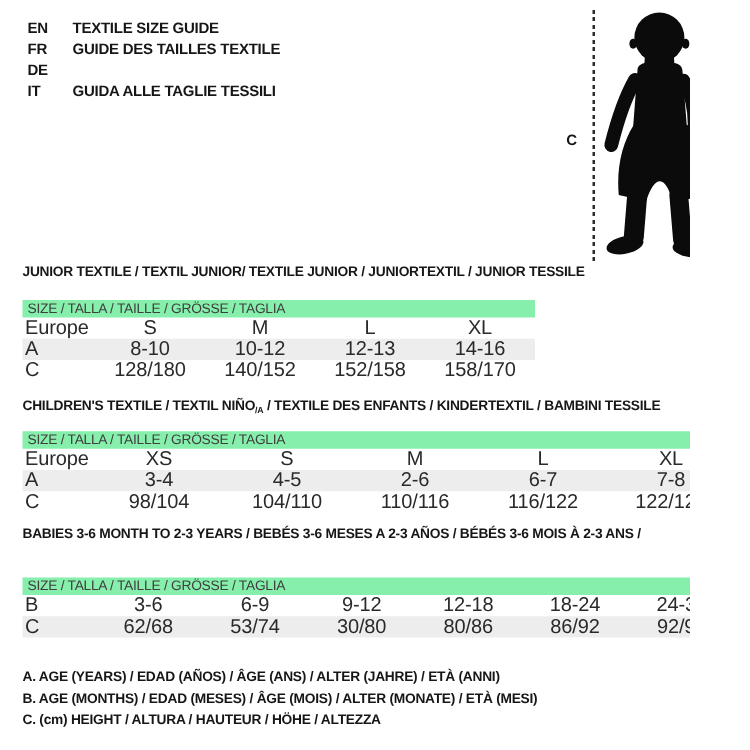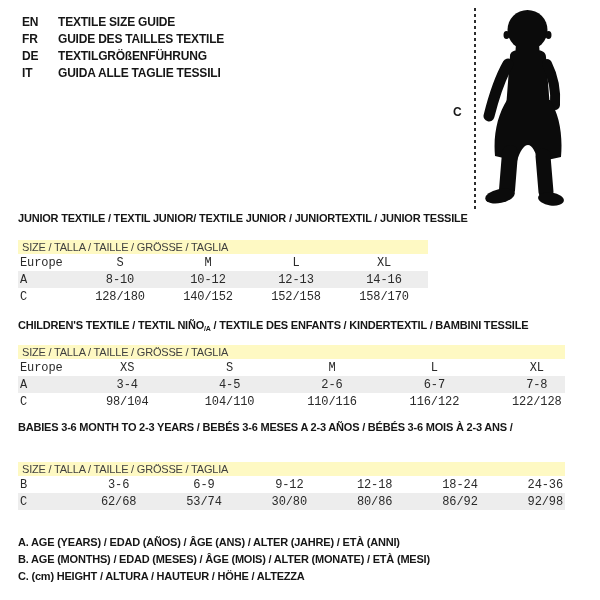--- a/index.html
+++ b/index.html
@@ -1,19 +1,19 @@
 <!DOCTYPE html>
 <html><head>
 <meta charset="utf-8">
 <style>
   html,body { margin:0; padding:0; }
   body { font-family: "Liberation Sans", sans-serif; background:#ffffff; }
   #canvas {
     position:relative; width:552px; height:600px; background:#ffffff;
-    overflow:hidden; color:#1c1c1c;padding-left:13px;
+    overflow:hidden; color:#1c1c1c;
   }
 
   
   .lang-block { position:absolute; left:22px; top:13px; }
   .lang-row { display:grid; grid-template-columns:36px auto; height:17px; align-items:center; }
   .lang-code, .lang-text {
     font-size:12px; font-weight:bold; letter-spacing:-0.2px; white-space:nowrap; color:#161616;
   }
 
   
@@ -26,27 +26,27 @@
   }
   .baby-svg { position:absolute; left:480px; top:8px; }
 
   
   .sec-title {
     position:absolute; left:18px; font-size:11px; font-weight:bold;
     letter-spacing:-0.2px; white-space:nowrap; color:#161616;
   }
   .sec-title .subA { font-size:7px; vertical-align:-2px; }
   .size-bar {
-    position:absolute; left:18px; height:14px; background:#fef9c3;
+    position:absolute; left:18px; height:14px; background:#86efac;
     font-size:11px; color:#3f3f3f; line-height:14px; padding-left:4px;
     box-sizing:border-box; letter-spacing:-0.2px; white-space:nowrap;
   }
   .t-row {
     position:absolute; left:18px; display:grid; height:17px; align-items:center;
-    font-size:12px; color:#2a2a2a; letter-spacing:-0.1px;font-family:Liberation Mono, monospace;
+    font-size:16px; color:#2a2a2a; letter-spacing:-0.1px;
   }
   .t-row.alt { background:#ededed; }
   .t-row .lbl { text-align:left; padding-left:2px; }
   .t-row .cell { text-align:center; }
   .w-junior { width:410px; }
   .w-wide   { width:570px; }
   .cols-4 { grid-template-columns:58px repeat(4,1fr); }
   .cols-5 { grid-template-columns:58px repeat(5,1fr); }
   .cols-6 { grid-template-columns:58px repeat(6,1fr); }
 
@@ -66,21 +66,20 @@
     <div class="lang-row">
       <span class="lang-code">EN</span>
       <span class="lang-text">TEXTILE SIZE GUIDE</span>
     </div>
     <div class="lang-row">
       <span class="lang-code">FR</span>
       <span class="lang-text">GUIDE DES TAILLES TEXTILE</span>
     </div>
     <div class="lang-row">
       <span class="lang-code">DE</span>
-      <span class="lang-text">TEXTILGRÖßENFÜHRUNG</span>
     </div>
     <div class="lang-row">
       <span class="lang-code">IT</span>
       <span class="lang-text">GUIDA ALLE TAGLIE TESSILI</span>
     </div>
   </div>
 
   <div class="height-line"></div>
   <span class="height-label">C</span>
   <svg class="baby-svg" width="100" height="200" viewBox="0 0 100 200" aria-hidden="true">

